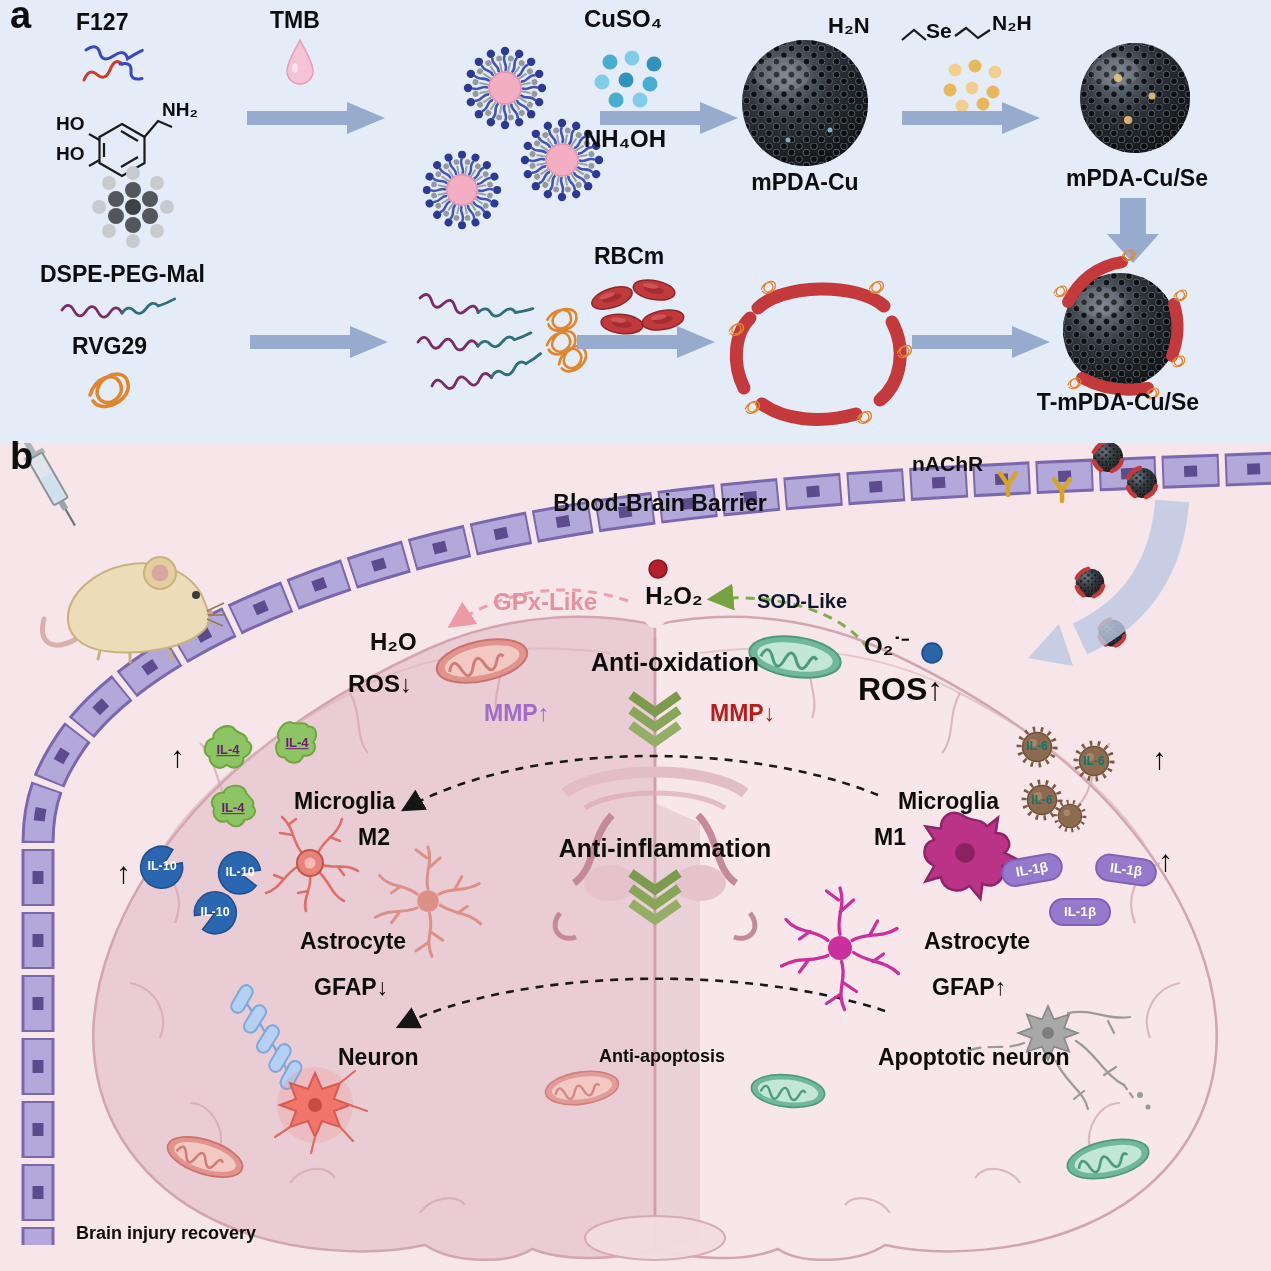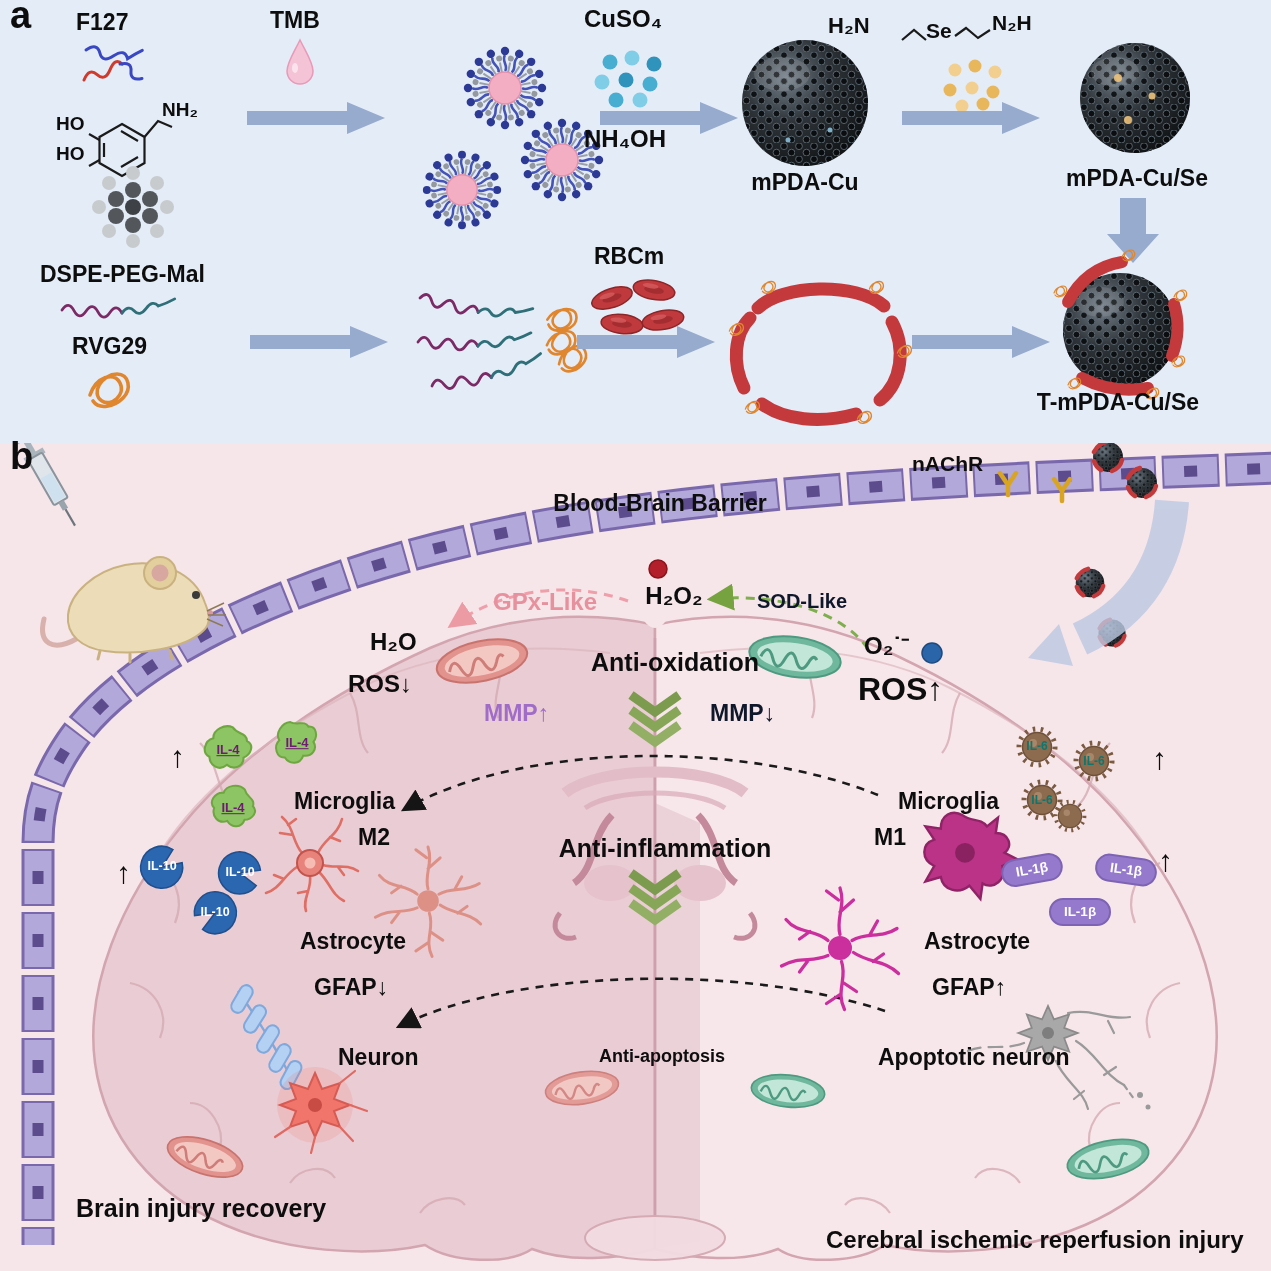--- a/index.html
+++ b/index.html
@@ -11,21 +11,21 @@
   .panel-b { top:443px; height:828px; background:#f6e5e9; }
   svg.layer { position:absolute; left:0; top:0; width:100%; height:100%; }
   .lbl { position:absolute; font-weight:700; color:#0d0d0d; font-size:23px;
          white-space:nowrap; line-height:1.05; z-index:5; }
   .tag { font-size:38px; }
   .c  { transform:translateX(-50%);text-align:center; }
   .cc { transform:translate(-50%,-50%) rotate(var(--r,0deg)); }
   .pink   { color:#e8919e; }
   .green  { color:#0f172a; }
   .purple { color:#9f6cc8; }
-  .dgreen { color:#0f172a;text-align:right; }
+  .dgreen { color:#b91c1c;text-align:right; }
   .white  { color:#ffffff; }
   .ilg    { color:#701a75;text-decoration:underline; }
   .cream  { color:#0f766e; }
   .glyph  { font-weight:700; }
 </style>
 </head>
 <body>
 
 <div id="root">
 
@@ -545,16 +545,15 @@
 
     <div class="lbl" style="left:300px;top:486px">Astrocyte</div>
     <div class="lbl" style="left:314px;top:532px"><span>GFAP</span><span class="glyph">↓</span></div>
     <div class="lbl" style="left:924px;top:486px">Astrocyte</div>
     <div class="lbl" style="left:932px;top:532px"><span>GFAP</span><span class="glyph">↑</span></div>
 
     <div class="lbl c" style="left:662px;top:604px;font-size:18px">Anti-apoptosis</div>
     <div class="lbl" style="left:338px;top:602px">Neuron</div>
     <div class="lbl" style="left:878px;top:602px">Apoptotic neuron</div>
 
-    <div class="lbl" style="left:76px;top:752px;font-size:25px">Brain injury recovery</div>
-    <div class="lbl" style="left:826px;top:784px;font-size:24px">Cerebral ischemic reperfusion injury</div>
+    <div class="lbl" style="left:76px;top:781px;font-size:18px">Brain injury recovery</div>
   </section>
 </div>
 
 </body></html>

